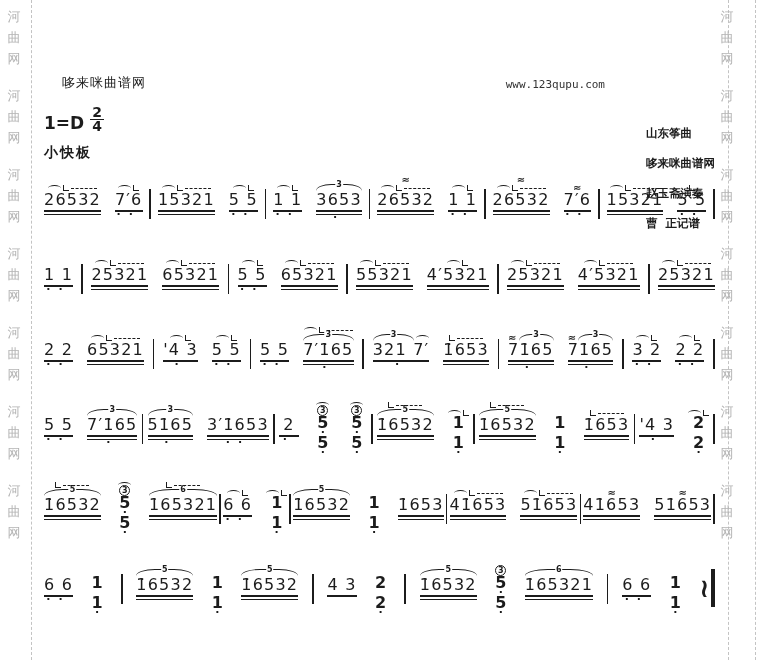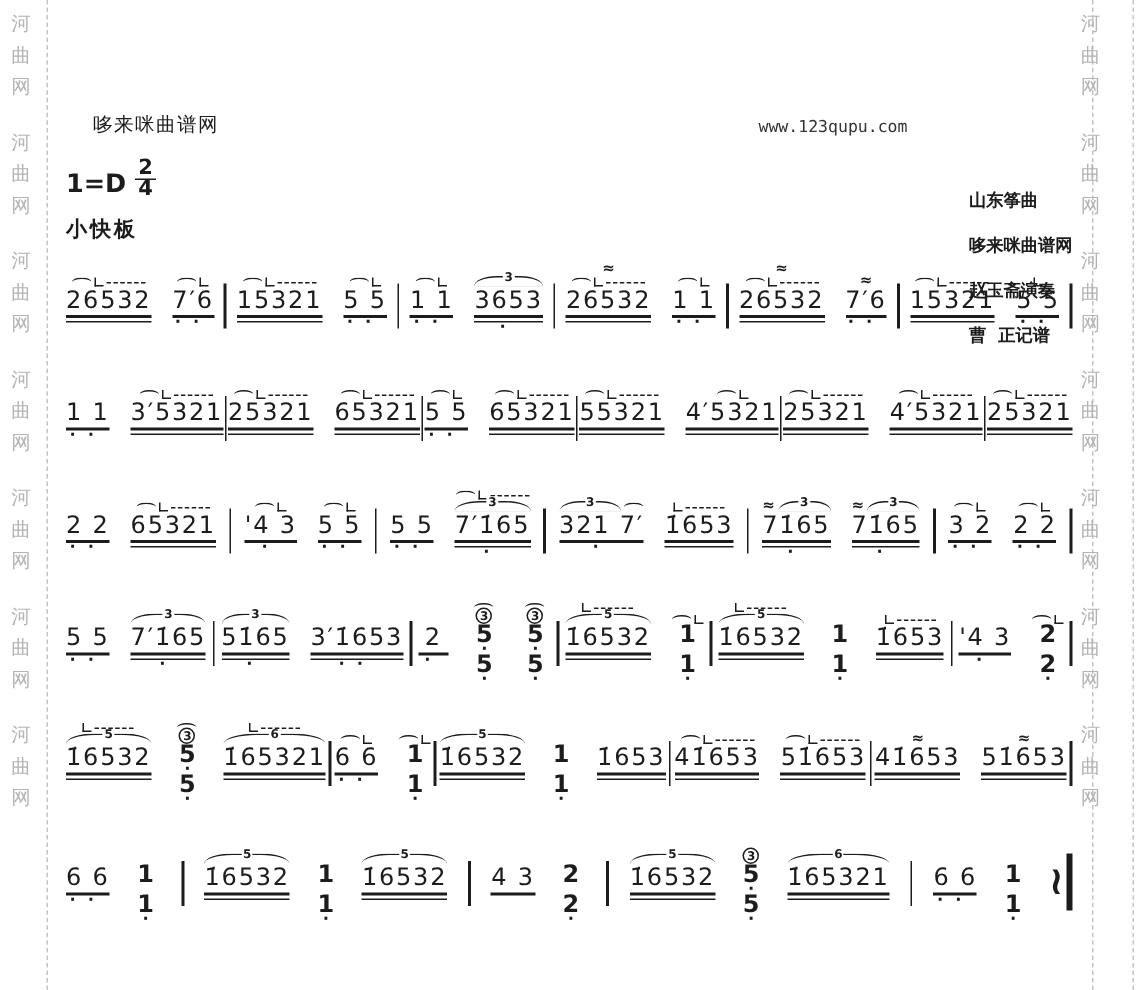--- a/index.html
+++ b/index.html
@@ -383,34 +383,20 @@
       <div class="music-line">
         <div class="measure">
           <div class="group">
             <div class="orn"></div>
             <div class="main">1 1</div>
             <div class="beams">
               <div class="beam"></div>
             </div>
             <div class="dots">··</div>
           </div>
-          <div class="group">
-            <div class="orn">
-              <div class="orn-row">
-                <span class="tk-arc"></span>
-                <span class="tk-ang"></span>
-                <span class="tk-dash"></span>
-              </div>
-            </div>
-            <div class="main">3′5321</div>
-            <div class="beams">
-              <div class="beam"></div>
-              <div class="beam"></div>
-            </div>
-          </div>
         </div>
         <div class="bar"></div>
         <div class="measure">
           <div class="group">
             <div class="orn">
               <div class="orn-row">
                 <span class="tk-arc"></span>
                 <span class="tk-ang"></span>
                 <span class="tk-dash"></span>
               </div>

